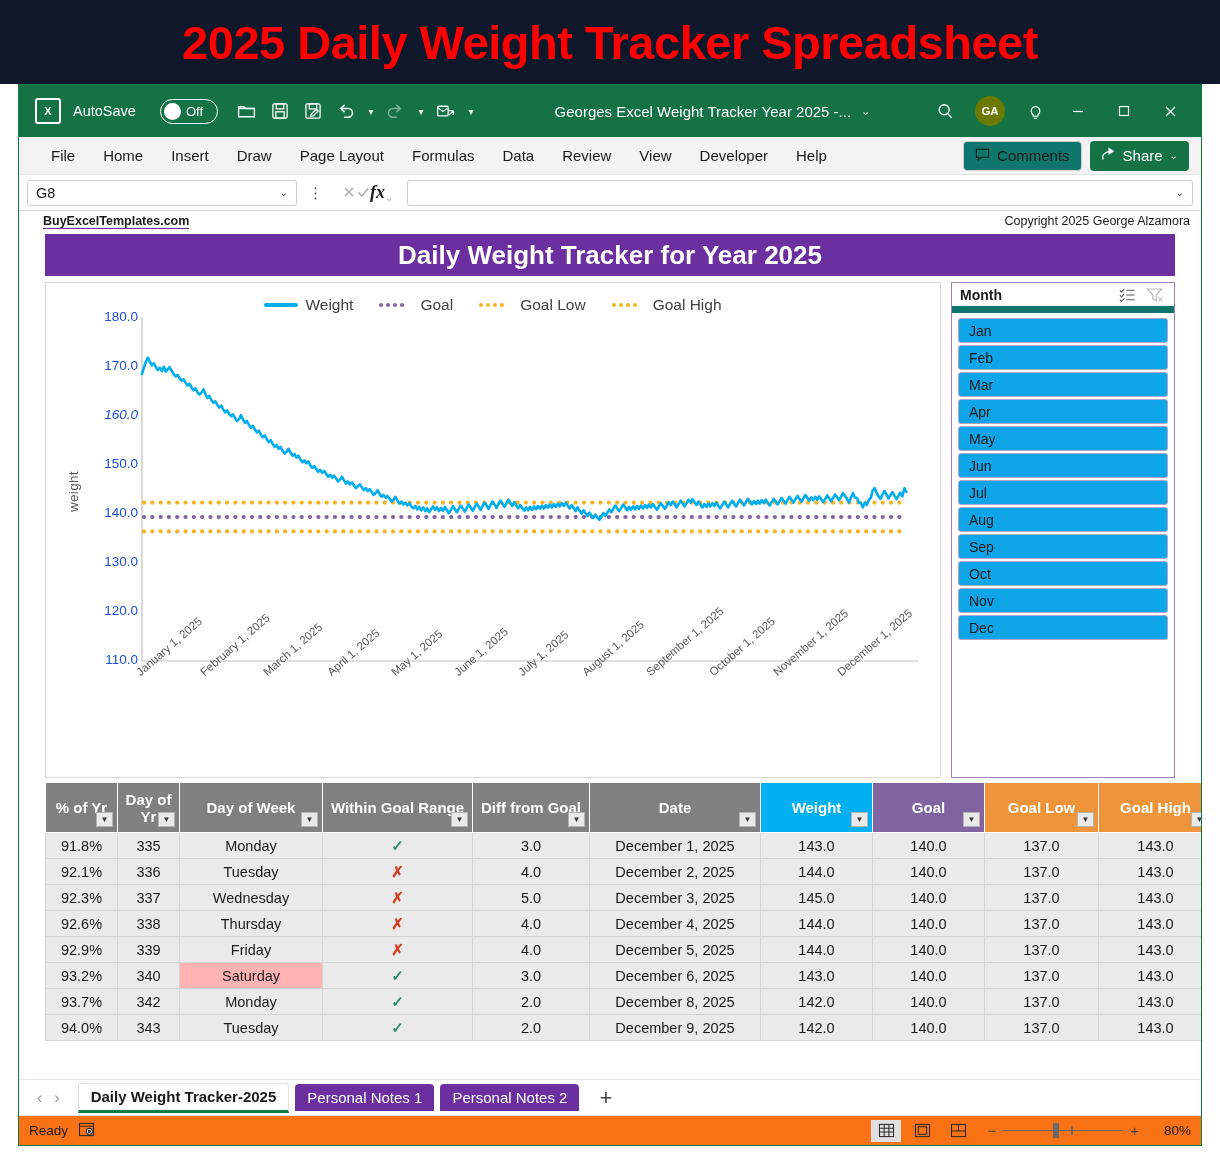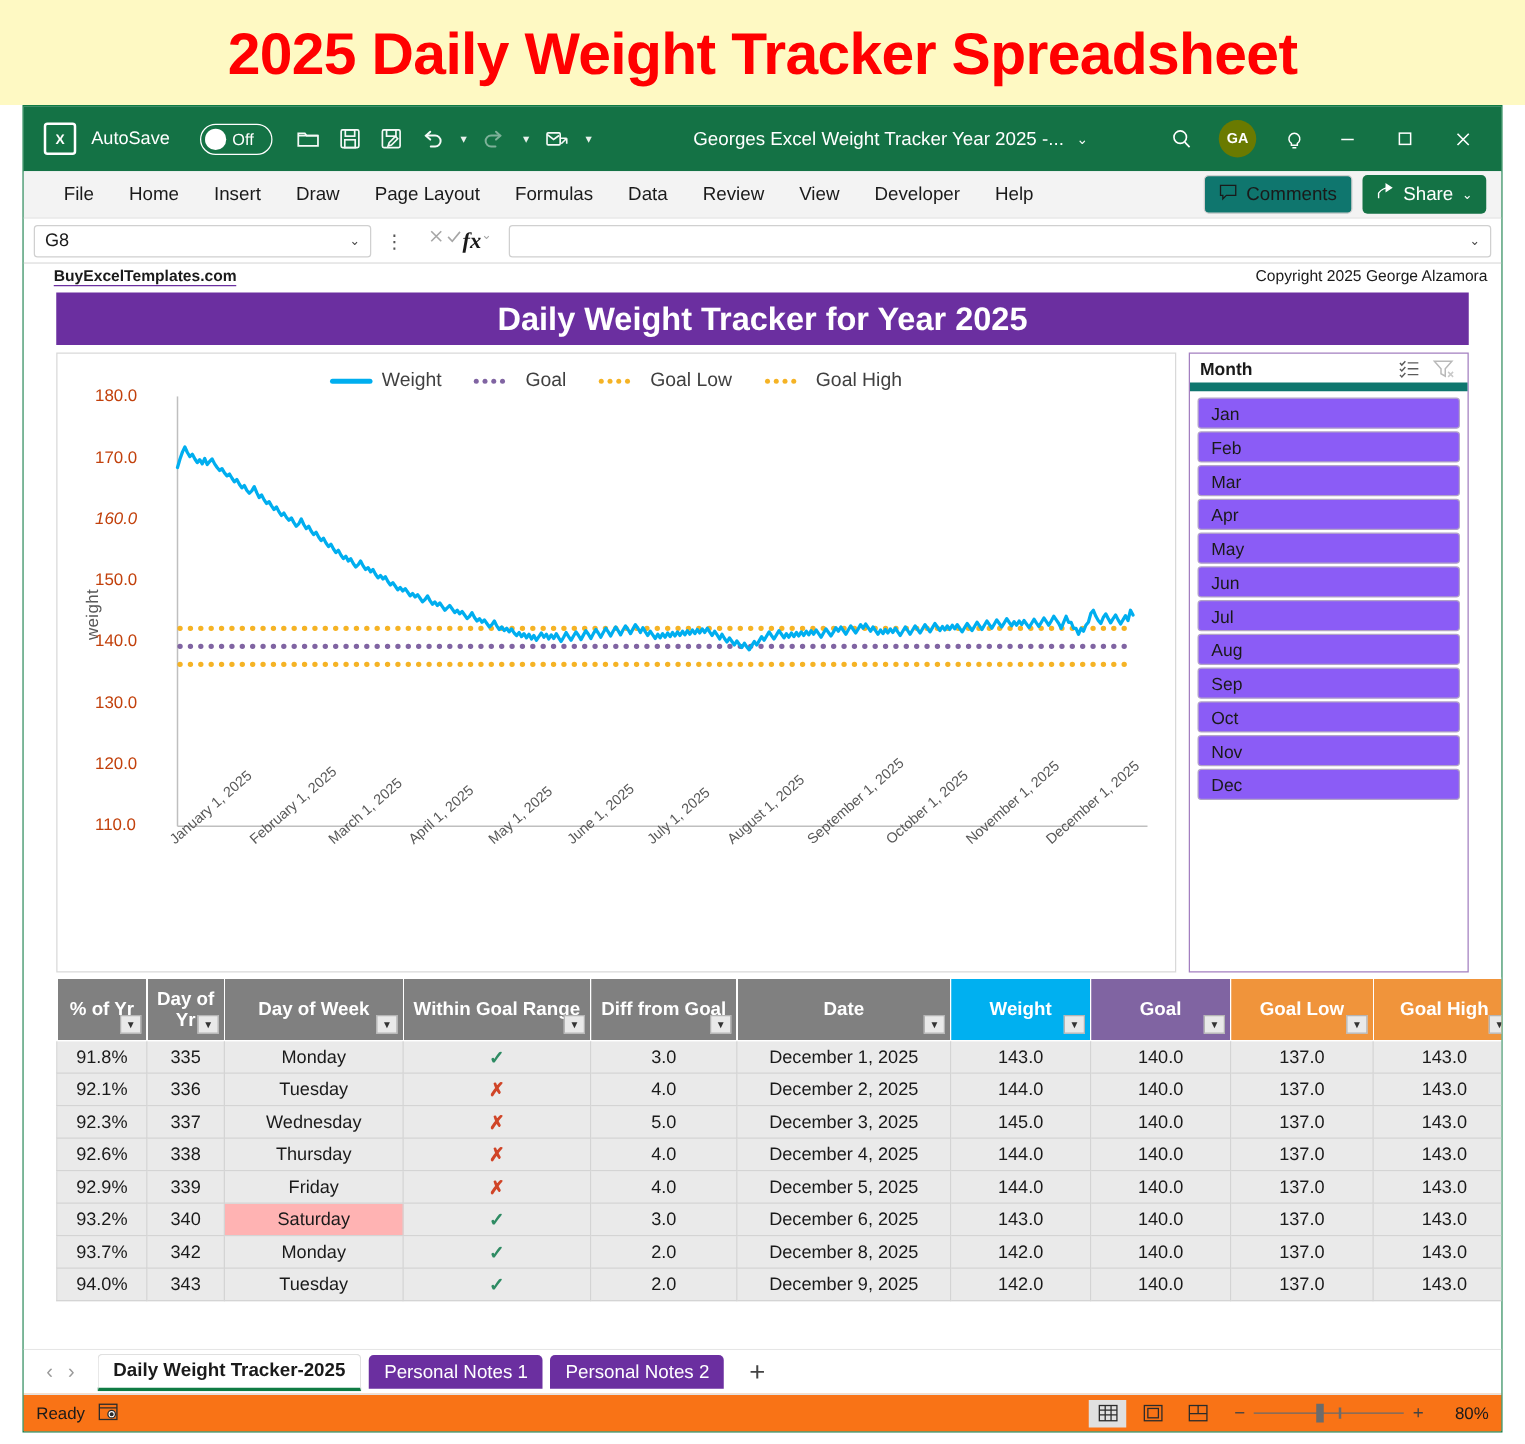--- a/index.html
+++ b/index.html
@@ -7,21 +7,21 @@
     width: 1220px; height: 1155px;
     background: #ffffff;
     font-family: "Liberation Sans", sans-serif;
     overflow: hidden;
   }
 
   
   .banner {
     height: 84px;
     display: flex; align-items: center; justify-content: center;
-    background: #fef9c3;
+    background: #0f172a;
   }
   .banner-title {
     color: #ff0000;
     font-size: 47px;
     font-weight: bold;
     letter-spacing: -0.5px;
     font-family: "Liberation Sans", sans-serif;
   }
 
   
@@ -141,21 +141,21 @@
   .namebox {
     width: 270px; height: 26px;
     border: 1px solid #d0d0d0; border-radius: 3px;
     display: flex; align-items: center;
     padding: 0 8px;
     font-size: 14.5px; color: #1a1a1a;
     justify-content: space-between;
   }
   .namebox .caret { font-size: 10px; color: #444; }
   .fb-dots { font-size: 15px; color: #555; padding: 0 5px; letter-spacing: 0; }
-  .fb-icons { display: flex; align-items: flex-start; gap: 0; color: #a6a6a6; padding: 0 8px; }
+  .fb-icons { display: flex; align-items: flex-end; gap: 0; color: #a6a6a6; padding: 0 8px; }
   .fb-icons .fx { color: #1a1a1a; font-style: italic; font-family: "Liberation Serif", serif; font-size: 18px; font-weight: bold;}
   .formula-input {
     flex: 1; height: 26px;
     border: 1px solid #d0d0d0; border-radius: 3px;
     display: flex; align-items: center; justify-content: space-between;
     padding: 0 8px;
     font-size: 14px;
   }
 
   
@@ -213,22 +213,22 @@
   .ylabel {
     position: absolute;
     left: 20px; top: 195px;
     transform: rotate(-90deg);
     transform-origin: left top;
     font-size: 13.5px; color: #595959;
     letter-spacing: 0.3px;
   }
   .ytick {
     position: absolute;
-    right: 0; width: 62px; text-align: left;
-    font-size: 13.5px; color: #c2410c;
+    right: 0; width: 62px; text-align: right;
+    font-size: 13.5px; color: #1d4ed8;
   }
   .ytick-col { position: absolute; left: 30px; top: 0; width: 62px; height: 340px; }
   .xtick-layer { position: absolute; left: 0; top: 0; width: 100%; height: 100%; }
   .xtick {
     position: absolute;
     font-size: 11.5px; color: #595959;
     transform: rotate(-41deg);
     transform-origin: left top;
     white-space: nowrap;
   }
@@ -245,21 +245,21 @@
     display: flex; align-items: center;
     padding: 0 8px;
     border-bottom: 7px solid #0f766e;
     gap: 6px;
   }
   .slicer-title { font-size: 14px; font-weight: bold; color: #1a1a1a; flex: 1; }
   .slicer-ic { width: 22px; height: 20px; display: flex; align-items: center; justify-content: center; }
   .slicer-items { padding: 5px 6px 0 6px; display: flex; flex-direction: column; gap: 2px; }
   .slicer-item {
     height: 25px;
-    background: #8b5cf6;
+    background: #0ea5e9;
     border: 1px solid #b2a3c8;
     border-radius: 3px;
     display: flex; align-items: center;
     padding: 0 10px;
     font-size: 14px; color: #1a1a1a;
   }
 
   
   .tbl-wrap { margin: 4px 18px 0 18px; }
   table.data { border-collapse: collapse; width: 100%; table-layout: fixed; font-size: 14px; }

